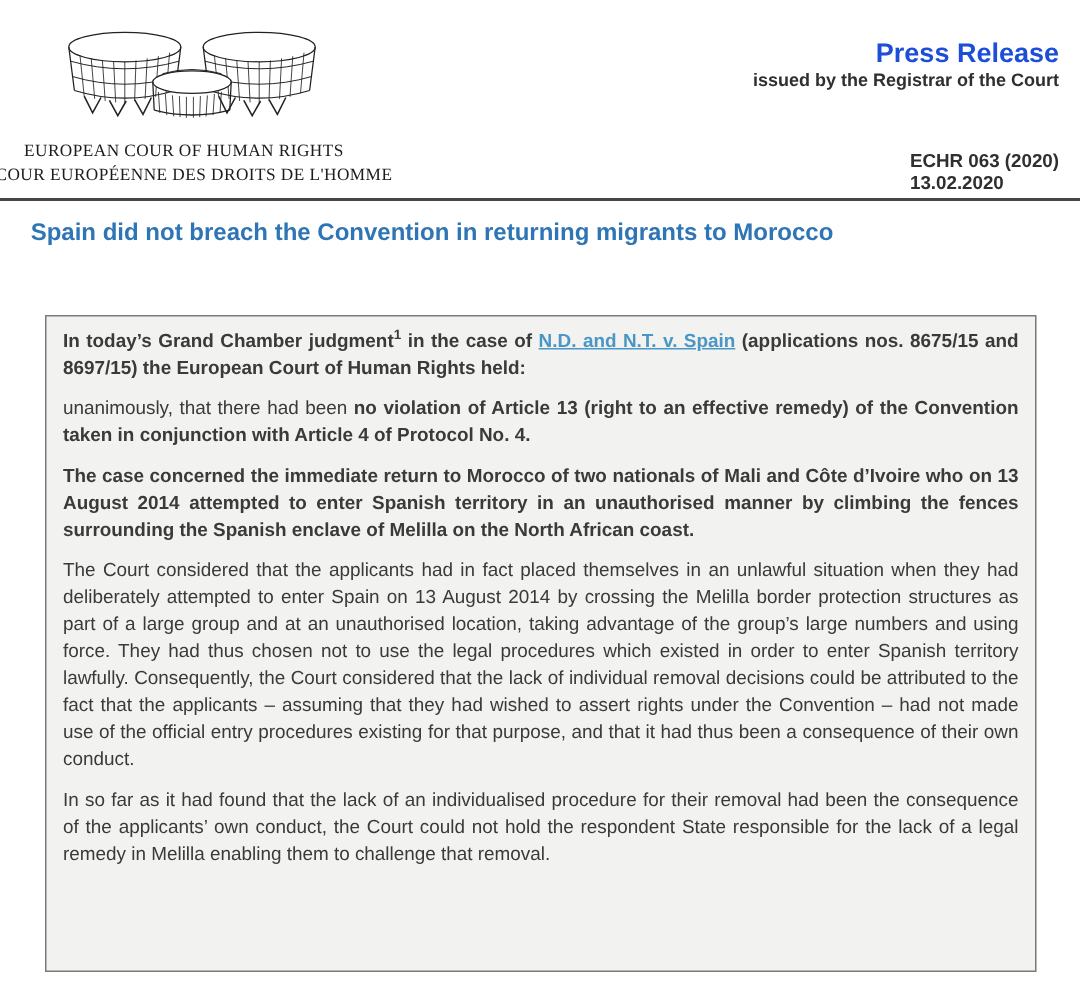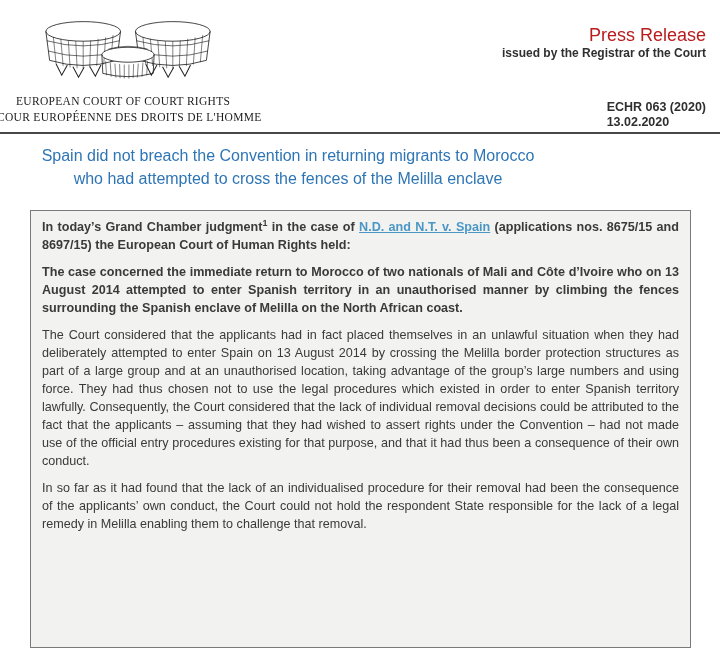--- a/index.html
+++ b/index.html
@@ -15,29 +15,29 @@
     position:absolute;left:16px;top:95px;
     font-family:"Liberation Serif","DejaVu Serif",serif;
     font-size:11.5px;letter-spacing:0.3px;color:#1c1c1c;white-space:nowrap;
   }
   .org-fr{
     position:absolute;left:-3px;top:111px;
     font-family:"Liberation Serif","DejaVu Serif",serif;
     font-size:11.5px;letter-spacing:0.3px;color:#1c1c1c;white-space:nowrap;
   }
   .press-block{position:absolute;right:14px;top:24px;text-align:right;}
-  .press-title{font-size:18px;font-weight:400;color:#b91c1c;line-height:22px;}
+  .press-title{font-size:18px;font-weight:700;color:#1d4ed8;line-height:22px;}
   .press-sub{font-size:12px;font-weight:bold;color:#2f2f2f;line-height:15px;}
   .ref-block{position:absolute;right:14px;top:100px;text-align:left;}
   .ref-no,.ref-date{font-size:12.5px;font-weight:bold;color:#2f2f2f;line-height:15px;}
   .rule{position:absolute;left:0;top:132px;width:720px;height:2px;background:#474747;}
   
   .doc-title{
     position:absolute;left:0;top:145px;width:576px;text-align:center;
-    font-size:16px;line-height:22.5px;color:#2E75B6;font-weight:400;
+    font-size:16px;line-height:22.5px;color:#2E75B6;font-weight:700;
   }
   
   .summary-box{
     position:absolute;left:30px;top:210px;width:661px;min-height:438px;
     box-sizing:border-box;background:#f2f2f0;border:1px solid #7a7a7a;
     padding:7px 11px 6px 11px;
   }
   .summary-box p{
     margin:0 0 9px 0;font-size:12.6px;line-height:18px;color:#3a3a3a;
     text-align:justify;
@@ -69,40 +69,40 @@
     <path d="M124,60 L130,72 L136,61 M142,63 L148,74 L154,63.5 M160,62.5 L166,73 L172,61" stroke-width="1.1"></path>
 
     <ellipse cx="105" cy="50" rx="28" ry="8" fill="#ffffff"></ellipse>
     <path d="M77,50 L78,70 M133,50 L132,70"></path>
     <path d="M78,70 Q105,77 132,70"></path>
     <path d="M81,57 L82,72 M86,58.5 L87,73.5 M91,59.5 L92,74.5 M96,60 L96.5,75 M101,60.5 L101,75.5 M106,60.5 L106,75.5 M111,60 L110.5,75 M116,59.5 L115,74.5 M121,58.5 L120,73.5 M126,57 L125,72" stroke-width="0.6"></path>
     <path d="M84,44 Q105,38 126,44" stroke-width="0.7"></path>
   </svg>
 </div>
 
-<div class="org-en">EUROPEAN COURT OF COURT RIGHTS</div>
+<div class="org-en">EUROPEAN COUR OF HUMAN RIGHTS</div>
 <div class="org-fr">COUR EUROPÉENNE DES DROITS DE L'HOMME</div>
 
 <div class="press-block">
   <div class="press-title">Press Release</div>
   <div class="press-sub">issued by the Registrar of the Court</div>
 </div>
 
 <div class="ref-block">
   <div class="ref-no">ECHR 063 (2020)</div>
   <div class="ref-date">13.02.2020</div>
 </div>
 
 <div class="rule"></div>
 
 <div class="doc-title">
   <div>Spain did not breach the Convention in returning migrants to Morocco</div>
-  <div>who had attempted to cross the fences of the Melilla enclave</div>
 </div>
 
 <div class="summary-box">
   <div>
       <p><span class="seg-b">In today’s Grand Chamber judgment</span><sup class="seg-b">1</sup><span class="seg-b"> in the case of </span><a class="case-link" href="#">N.D. and N.T. v. Spain</a><span class="seg-b"> (applications nos. 8675/15 and 8697/15) the European Court of Human Rights held:</span></p>
+      <p><span class="seg-r">unanimously, that there had been </span><span class="seg-b">no violation of Article 13 (right to an effective remedy) of the Convention taken in conjunction with Article 4 of Protocol No. 4.</span></p>
       <p><span class="seg-b">The case concerned the immediate return to Morocco of two nationals of Mali and Côte d’Ivoire who on 13 August 2014 attempted to enter Spanish territory in an unauthorised manner by climbing the fences surrounding the Spanish enclave of Melilla on the North African coast.</span></p>
       <p><span class="seg-r">The Court considered that the applicants had in fact placed themselves in an unlawful situation when they had deliberately attempted to enter Spain on 13 August 2014 by crossing the Melilla border protection structures as part of a large group and at an unauthorised location, taking advantage of the group’s large numbers and using force. They had thus chosen not to use the legal procedures which existed in order to enter Spanish territory lawfully. Consequently, the Court considered that the lack of individual removal decisions could be attributed to the fact that the applicants – assuming that they had wished to assert rights under the Convention – had not made use of the official entry procedures existing for that purpose, and that it had thus been a consequence of their own conduct.</span></p>
       <p><span class="seg-r">In so far as it had found that the lack of an individualised procedure for their removal had been the consequence of the applicants’ own conduct, the Court could not hold the respondent State responsible for the lack of a legal remedy in Melilla enabling them to challenge that removal.</span></p>
     </div>
 </div>
 
 </body></html>

